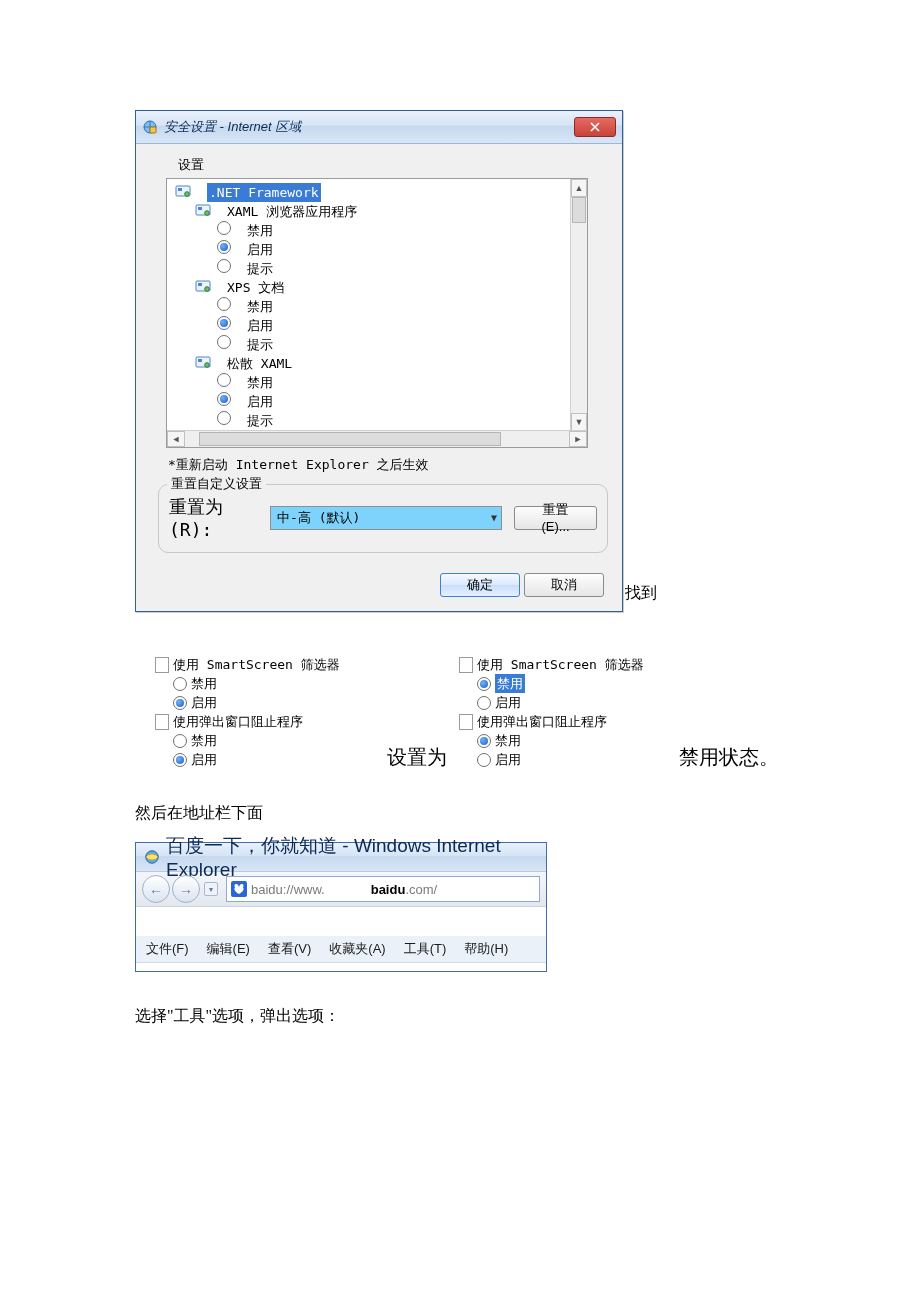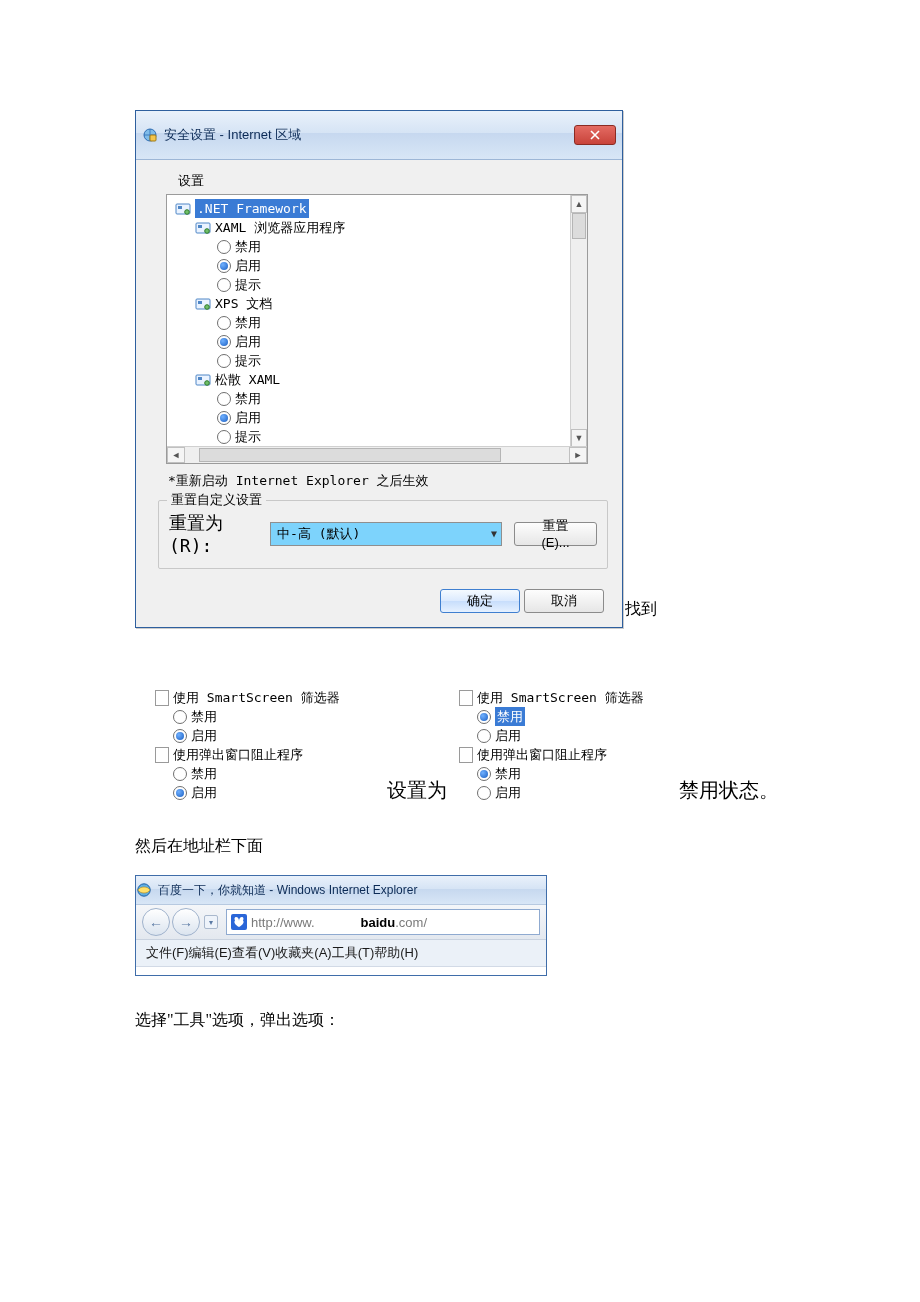--- a/index.html
+++ b/index.html
@@ -17,22 +17,23 @@
   .dlg {
     width: 486px;
     border: 1px solid #2e5f9e;
     background: #f0f0f0;
     box-shadow: 1px 1px 0 rgba(0,0,0,.2);
   }
   .titlebar {
     height: 28px;
     background: linear-gradient(#e9f1fb, #d6e4f5 45%, #c6d8ef 46%, #d8e6f6);
     display: flex; align-items: center;
-    padding: 10px 6px;
+    padding: 2px 6px;
     border-bottom: 1px solid #9db6d6;
+    font-style: italic;
   }
   .titlebar .icon {
     width: 16px; height: 16px; margin-right: 6px;
     display: inline-flex; align-items:center; justify-content:center;
   }
   .titlebar .title { font-size: 13px; color:#0b2a55; }
   .closebtn {
     margin-left: auto;
     width: 40px; height: 18px;
     background: linear-gradient(#e46b63,#c8433a);
@@ -55,21 +56,21 @@
   }
   .tv {
     position: absolute; inset: 0;
     overflow: hidden;
     padding: 4px 2px 0 8px;
     font-family: "SimSun","NSimSun",monospace;
     font-size: 13px;
     line-height: 19px;
     color: #000;
   }
-  .tv .row { display:flex; align-items:center; gap:4px; white-space:nowrap; }
+  .tv .row { display:flex; align-items:flex-start; gap:16px; white-space:nowrap; }
   .tv .lvl1 { padding-left: 0; }
   .tv .lvl2 { padding-left: 20px; }
   .tv .lvl3 { padding-left: 42px; }
   .cat-icon {
     width:16px; height:16px; display:inline-flex;
     align-items:center; justify-content:center;
   }
   .cat-icon svg { width:16px; height:16px; }
   .sel {
     background: #3a7bd5; color: #fff; padding: 0 2px;
@@ -101,21 +102,21 @@
     display:flex; align-items:center; justify-content:center; font-size:9px; color:#555;}
   .hscroll .track { flex:1; position:relative; }
   .hscroll .thumb { position:absolute; top:1px; bottom:1px; left:14px; width:300px;
     background:#dcdcdc; border:1px solid #b5b5b5; }
 
   .note { margin: 8px 0 10px 12px; font-family:"SimSun",monospace; font-size:13px; }
 
   .fieldset {
     margin: 0 2px 0 2px;
     border: 1px solid #c8c8c8;
-    border-radius: 2px;
+    border-radius: 10px;
     padding: 10px 10px 12px 10px;
     position: relative;
     background:#f0f0f0;
   }
   .fieldset .legend {
     position:absolute; top:-10px; left:8px; background:#f0f0f0;
     padding: 0 4px; font-size:13px;
   }
   .resetrow { display:flex; align-items:center; gap:6px; }
   .resetrow .lbl { font-family:"SimSun",monospace; font-size:18px; }
@@ -139,21 +140,21 @@
   }
   .btnrow {
     display:flex; justify-content:flex-end; gap:4px;
     margin-top: 20px; padding-right: 6px;
   }
 
   .after-dlg { display:inline; font-size:16px; font-family:"SimSun",serif; }
 
   
   .two-col {
-    margin-top: 60px;
+    margin-top: 43px;
     display:flex; align-items:flex-start;
     font-family:"SimSun","NSimSun",monospace; font-size:13px; line-height:19px;
   }
   .snip { width: 230px; padding-left: 20px; }
   .snip .row { display:flex; align-items:center; gap:4px; white-space:nowrap; }
   .pageicon {
     width:12px; height:14px; border:1px solid #9a9a9a; background:#fff;
     display:inline-block;
   }
   .hl { background:#3a7bd5; color:#fff; padding:0 2px; }
@@ -164,24 +165,24 @@
   .between-text { margin: 0 6px 0 2px; }
 
   .para { font-size:16px; font-family:"SimSun",serif; margin: 34px 0 18px 0; }
 
   
   .ie {
     width: 410px; border:1px solid #3f6da9; background:#fff;
     font-family:"Microsoft YaHei","SimSun",sans-serif;
   }
   .ie-title {
-    height:28px; display:flex; align-items:center; padding:0 0;
+    height:28px; display:flex; align-items:center; padding:0 8px;
     background:linear-gradient(#e9f1fb,#d6e4f5 45%,#c6d8ef 46%,#d8e6f6);
     border-bottom:1px solid #b7c9e0;
-    font-size:12px; color:#0b2a55;
+    font-size:19px; color:#0b2a55;
   }
   .ie-title .eicon { width:16px; height:16px; margin-right:6px; display:inline-flex; }
   .ie-nav {
     height:34px; display:flex; align-items:center; gap:2px; padding:0 6px;
     background:linear-gradient(#f4f6f9,#e3e8ef);
     border-bottom:1px solid #c9d2df;
   }
   .navbtn {
     width:26px; height:26px; border-radius:50%;
     border:1px solid #9fb2cc; background:linear-gradient(#fff,#dbe4ef);
@@ -196,23 +197,23 @@
     flex:1; height:24px; border:1px solid #8faad0; background:#fff;
     display:flex; align-items:center; padding:0 4px; gap:4px;
     font-size:13px; color:#7a7a7a; margin-left:6px;
   }
   .addr .favicon {
     width:16px; height:16px; background:#2a66d8; border-radius:2px;
     display:flex; align-items:center; justify-content:center;
   }
   .addr .url b { color:#000; font-weight:bold;padding-left:46px; }
   .ie-menu {
-    height:26px; display:flex; align-items:center; padding:0 10px;
+    height:26px; display:flex; align-items:center; gap:18px; padding:0 10px;
     background:#ebf1f8; border-bottom:1px solid #d2dae6;
-    font-size:13px; color:#1a1a1a;
+    font-size:13px; color:#1a1a1a;margin-top:29px;
   }
   .ie-menu span { white-space:nowrap; }
   .ie-blank { height:8px; background:#fff; }
 </style>
 </head>
 <body>
 
 <div class="page">
 
   <div style="display:flex; align-items:flex-end;">
@@ -448,21 +449,21 @@
       <div class="navbtn">←</div>
       <div class="navbtn">→</div>
       <div class="minidrop">▾</div>
       <div class="addr">
         <span class="favicon">
           <svg viewBox="0 0 16 16">
               <path d="M5 3c2 0 3 2 3 4 0-2 1-4 3-4 1.5 0 2 2 1 3.5C13.5 8 12 11 8 13 4 11 2.5 8 4 6.5 3 5 3.5 3 5 3z" fill="#fff"></path>
             </svg>
         </span>
         <span class="url">
-          <span>http://www.</span><b>baidu</b><span>.com/</span>
+          <span>baidu://www.</span><b>baidu</b><span>.com/</span>
         </span>
       </div>
     </div>
     <div class="ie-menu">
       <span>文件(F)</span>
       <span>编辑(E)</span>
       <span>查看(V)</span>
       <span>收藏夹(A)</span>
       <span>工具(T)</span>
       <span>帮助(H)</span>

